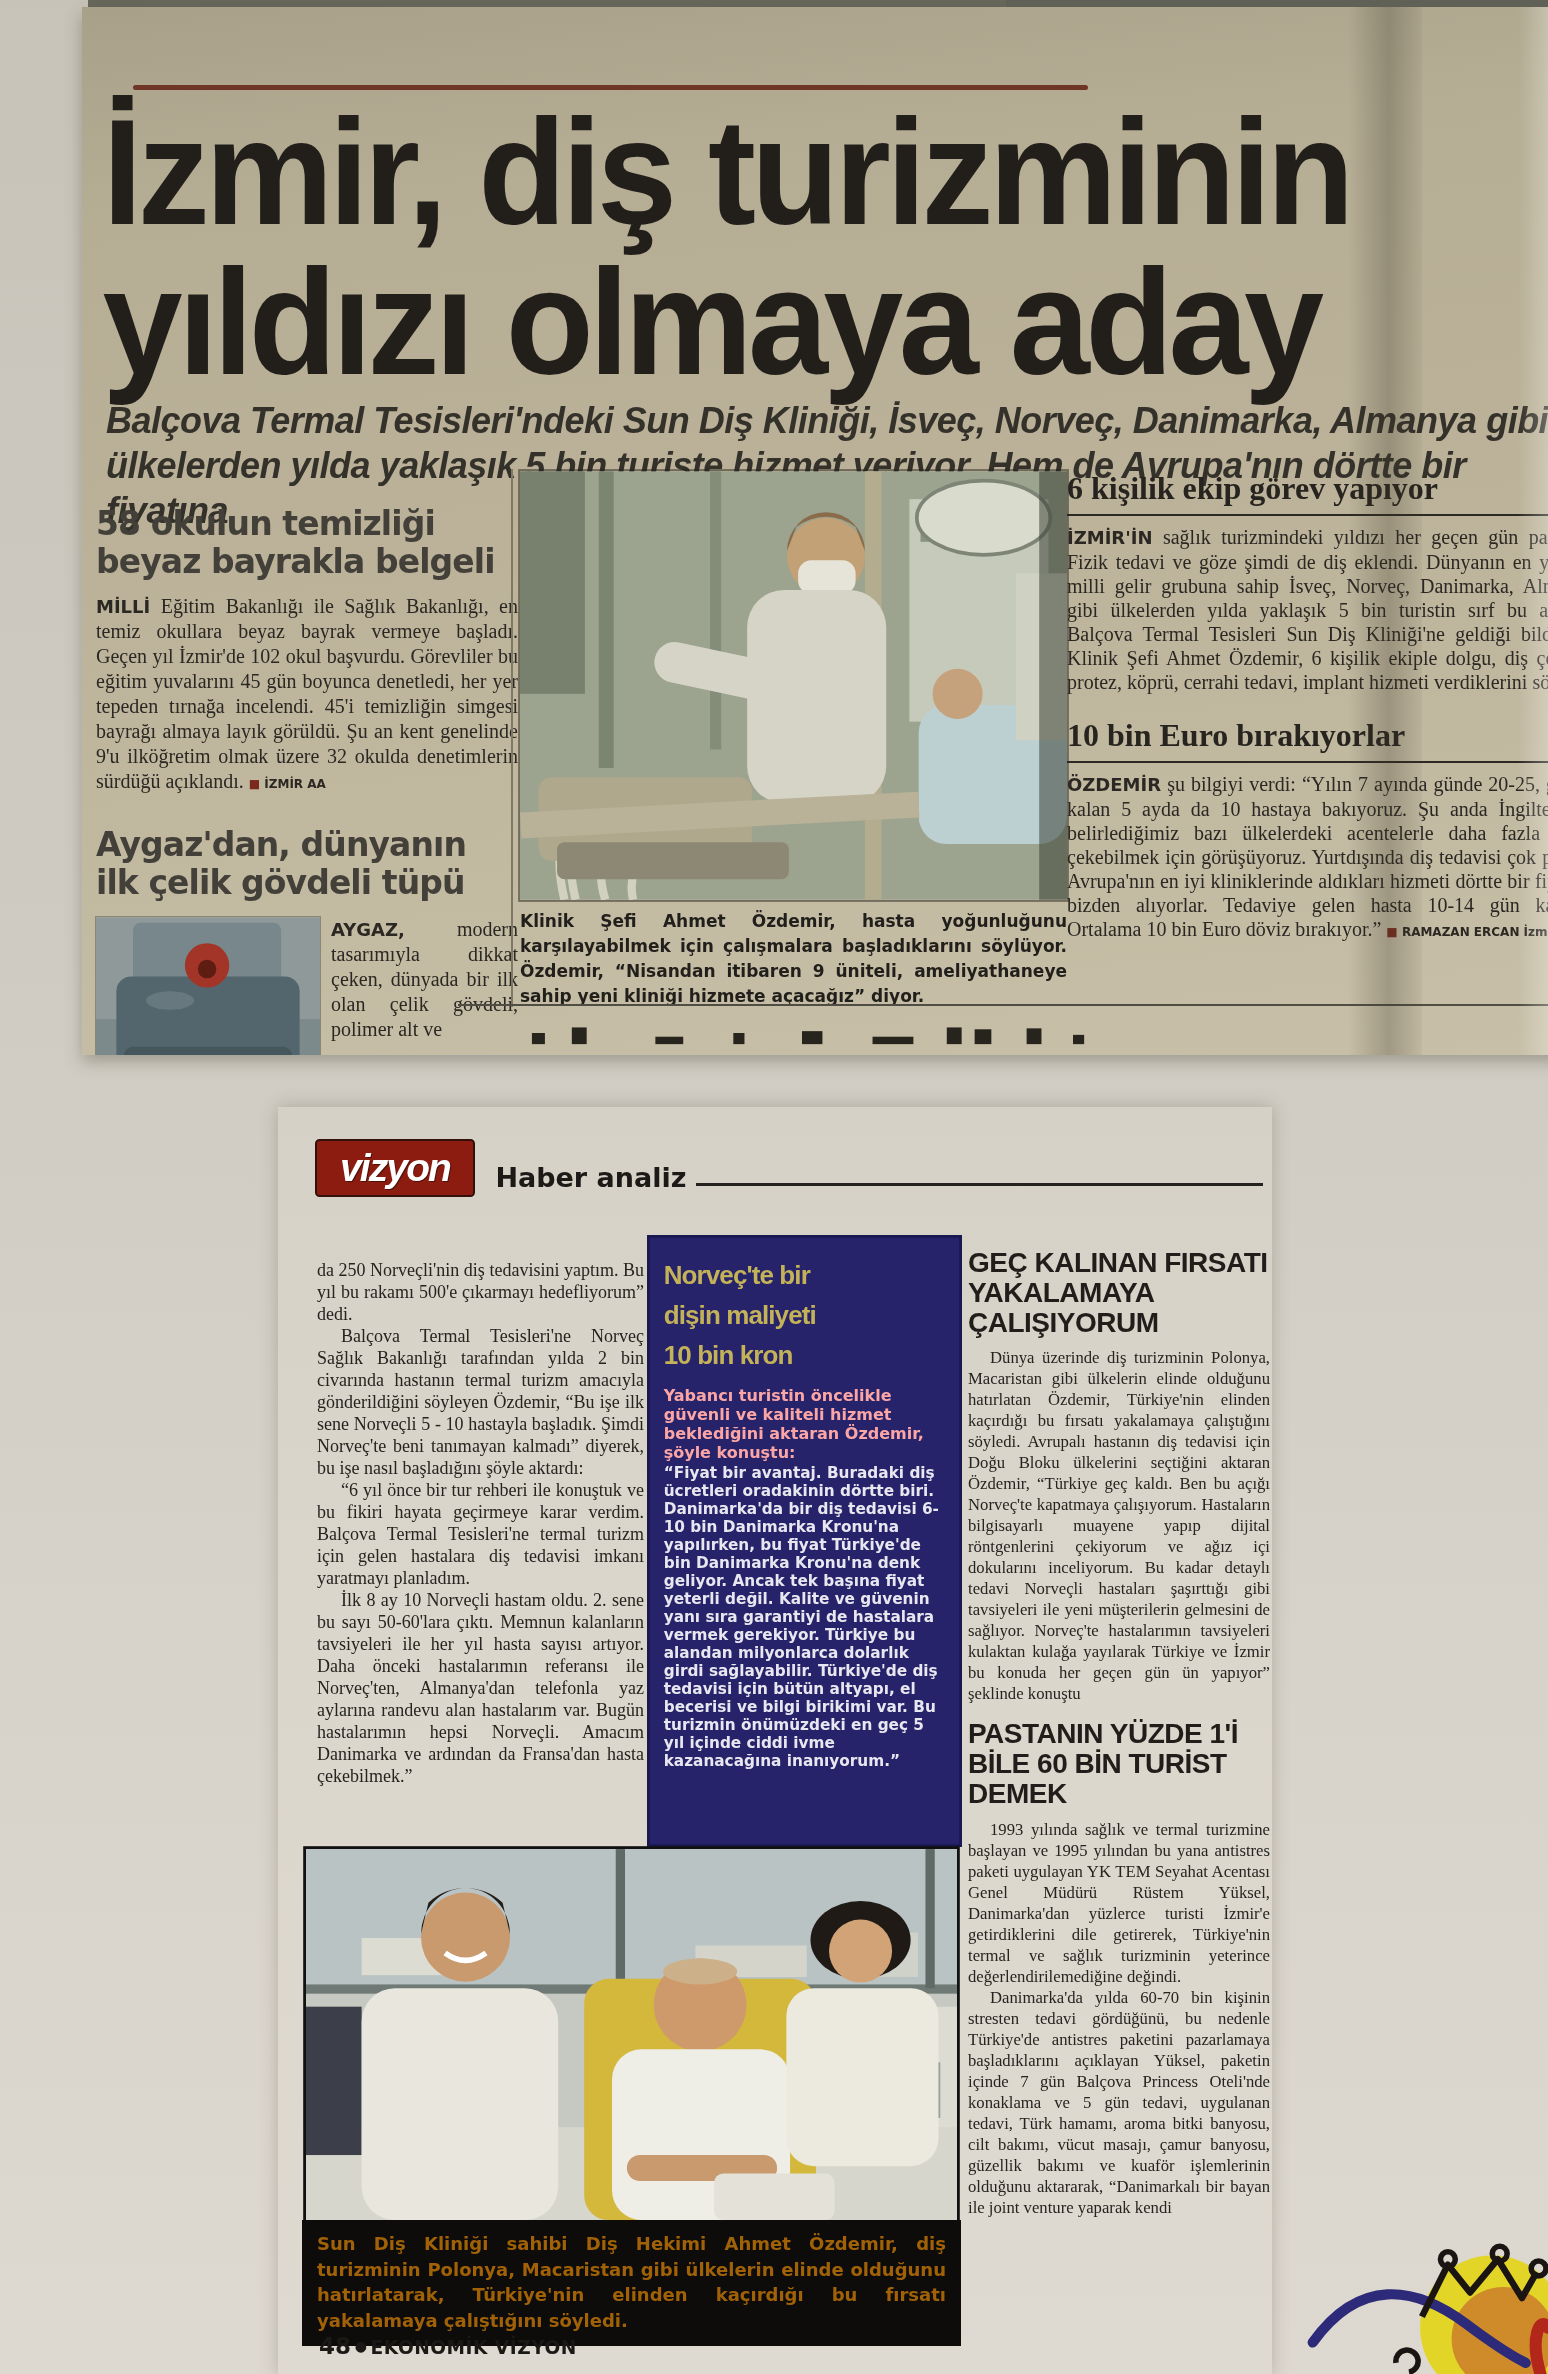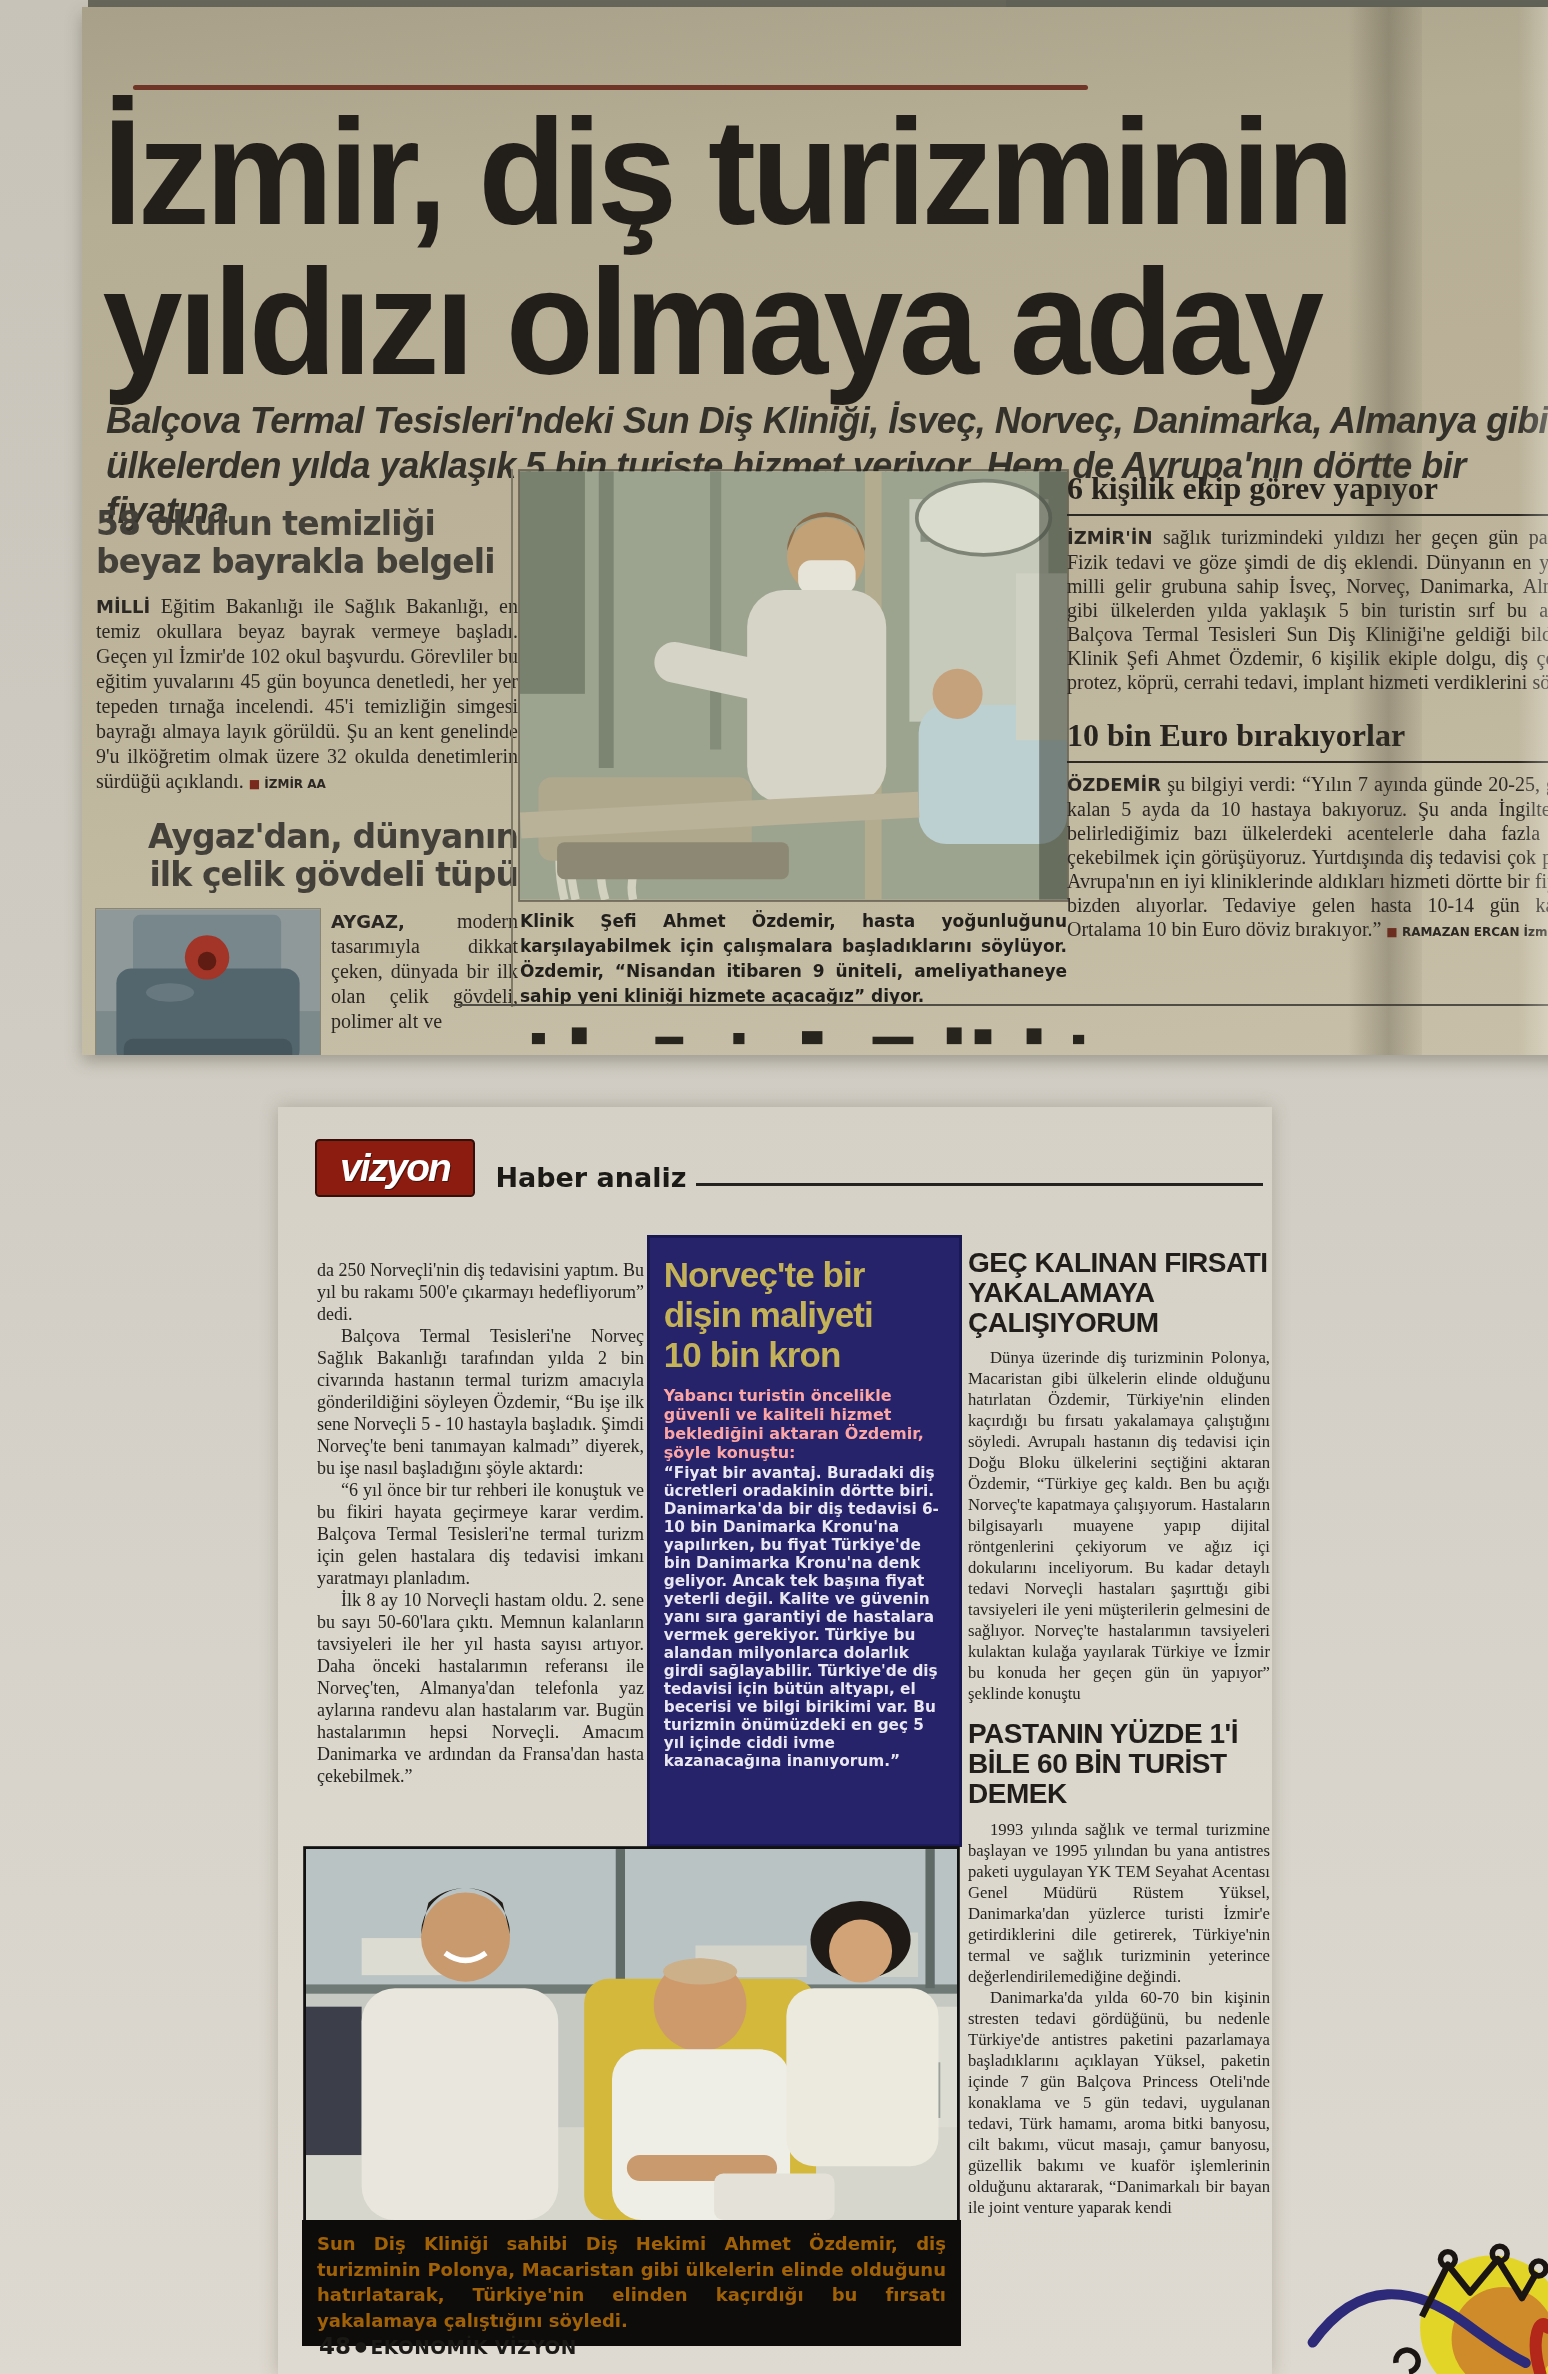--- a/index.html
+++ b/index.html
@@ -29,21 +29,21 @@
   .np-subhead{
     position:absolute;left:24px;top:391px;width:1461px;margin:0;
     font-style:italic;font-weight:600;font-size:36px;line-height:45px;letter-spacing:-0.5px;color:#34312b;
   }
   .np-col-left{position:absolute;left:14px;top:498px;width:422px;}
   .np-h2{margin:0;font-family:"DejaVu Sans",sans-serif;font-weight:700;font-size:33px;line-height:38px;letter-spacing:-0.9px;color:#43403a;}
   .np-body{margin:13px 0 0 0;font-family:"Liberation Serif",serif;font-size:20px;line-height:25px;text-align:justify;color:#2b2723;}
   .np-lead{font-family:"DejaVu Sans",sans-serif;font-weight:700;font-size:18px;}
   .np-credit{font-family:"DejaVu Sans",sans-serif;font-weight:700;font-size:12px;white-space:nowrap;}
   .np-credit .sq{color:#7a2a1c;}
-  .aygaz-title{margin-top:21px;text-align:right;}
+  .aygaz-title{margin-top:29px;}
   .aygaz-row{display:flex;gap:11px;margin-top:15px;}
   .aygaz-photo{flex:none;width:224px;height:156px;box-shadow:0 0 0 0.9px rgba(40,40,30,.4);}
   .aygaz-text{margin-top:0;flex:1;}
   .np-vrule{position:absolute;left:429px;top:462px;width:1.9px;height:538px;background:#7e7967;}
   .np-photo{position:absolute;left:438px;top:464px;width:547px;height:429px;margin:0;box-shadow:0 0 0 1.9px rgba(35,32,25,.5);}
   .np-caption{
     position:absolute;left:438px;top:902px;width:547px;margin:0;
     font-family:"DejaVu Sans",sans-serif;font-weight:700;font-size:17px;line-height:25px;
     text-align:justify;color:#211f1b;
   }
@@ -78,21 +78,21 @@
   .mag-section{margin-left:20.4px;font-family:"DejaVu Sans",sans-serif;font-weight:700;font-size:27px;color:#1c1a17;padding-bottom:3.7px;}
   .mag-rule{flex:1;height:2.8px;background:#24221e;margin-left:9.3px;margin-bottom:11px;}
   .mag-col1{position:absolute;left:39px;top:152px;width:327px;
     font-family:"Liberation Serif",serif;font-size:18px;line-height:22px;text-align:justify;}
   .mag-col1 p{margin:0;}
   .mag-col1 p.ind{text-indent:24px;}
   .mag-box{
     position:absolute;left:369px;top:128px;width:315px;height:612px;overflow:hidden;
     background:#26236b;box-shadow:inset 0 0 0 2.8px #1a1850;padding:20.4px 16.7px;box-sizing:border-box;
   }
-  .box-title{font-weight:700;font-size:35px;line-height:40px;letter-spacing:-0.9px;color:#c4b259;}
+  .box-title{font-weight:700;font-size:26px;line-height:40px;letter-spacing:-0.9px;color:#c4b259;}
   .box-intro{margin:11px 0 2px 0;font-family:"DejaVu Sans",sans-serif;font-weight:700;font-size:16px;line-height:19px;color:#fca5a5;}
   .box-quote{margin:0;font-family:"DejaVu Sans",sans-serif;font-weight:700;font-size:15.3px;line-height:18px;color:#e8e6ef;}
   .mag-col3{position:absolute;left:690px;top:141px;width:302px;
     font-family:"Liberation Serif",serif;font-size:16.7px;line-height:21px;text-align:justify;}
   .mag-h4{margin:0 0 9.3px 0;font-family:"Liberation Sans",sans-serif;font-weight:700;font-size:28px;line-height:30px;letter-spacing:-0.5px;color:#211d1a;text-align:left;}
   .mag-h4.second{margin-top:15px;}
   .mag-col3 p{margin:0;text-indent:22px;}
   .mag-photo{position:absolute;left:28px;top:742px;width:651px;height:371px;margin:0;box-shadow:0 0 0 2.8px #111;}
   .mag-caption{
     position:absolute;left:24px;top:1113px;width:659px;box-sizing:border-box;

